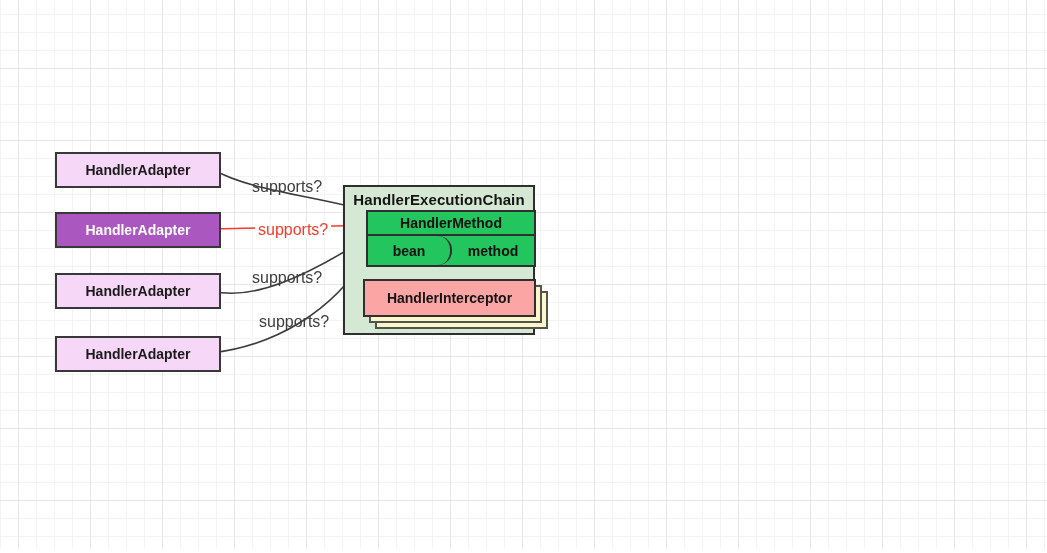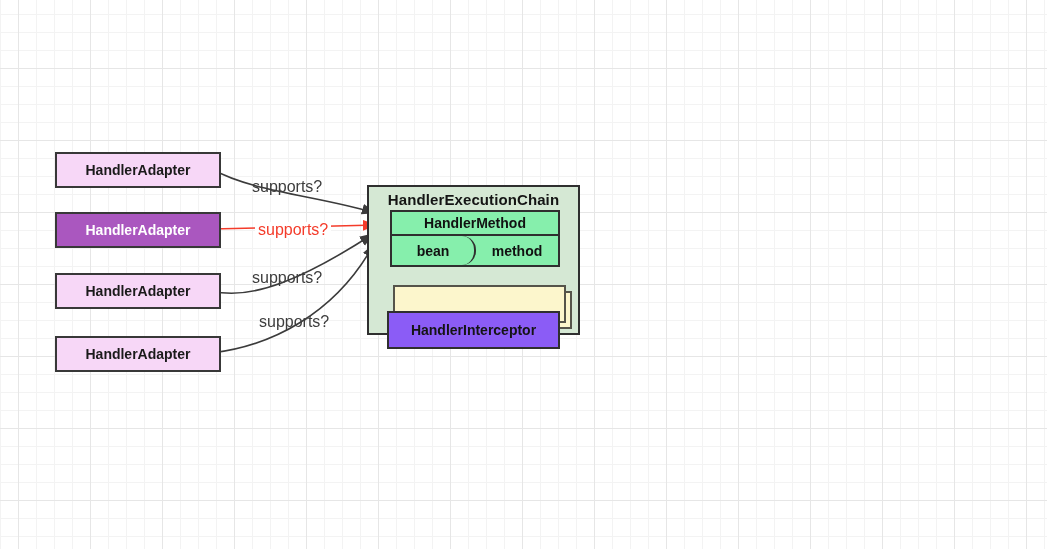--- a/index.html
+++ b/index.html
@@ -17,52 +17,52 @@
   .bottom-gap{position:absolute;left:0;bottom:0;width:100%;height:4px;background:#fff;}
   .adapter{
     position:absolute;left:45px;width:166px;height:36px;box-sizing:border-box;
     background:#f7d7f7;border:2px solid #383838;color:#1a1a1a;
     display:flex;align-items:center;justify-content:center;
     font-size:14px;font-weight:bold;margin-left:10px;
   }
   .adapter.selected{background:#aa57bf;color:#ffffff;}
   .adapter.a1{top:152px}.adapter.a2{top:212px}.adapter.a3{top:273px}.adapter.a4{top:336px}
   .chain{
-    position:absolute;left:367px;top:185px;width:213px;height:150px;box-sizing:border-box;
+    position:absolute;left:343px;top:185px;width:192px;height:150px;box-sizing:border-box;
     background:#d5e8d4;border:2px solid #2f2f2f;
   }
   .chain-title{
     text-align:center;font-weight:bold;font-size:15px;color:#141414;
     padding-top:4px;letter-spacing:0.1px;
   }
   .method{
     position:absolute;left:21px;top:23px;width:170px;box-sizing:border-box;
-    border:2px solid #2f2f2f;background:#86efac;color:#111;
+    border:2px solid #2f2f2f;background:#22c55e;color:#111;
   }
   .method-title{
     height:22px;display:flex;align-items:center;justify-content:center;
     font-size:14px;font-weight:bold;border-bottom:2px solid #2f2f2f;
   }
   .method-cells{display:flex;height:29px;}
   .method-cell{
     flex:1;display:flex;align-items:center;justify-content:center;
     font-size:14px;font-weight:bold;
   }
   .method-cell.first{border-right:2px solid #2f2f2f;border-radius:14px;}
   .int-layer{
     position:absolute;width:173px;height:38px;box-sizing:border-box;
     background:#fcf6cc;border:2px solid #55544a;
   }
   .int-layer.l3{left:30px;top:104px;}
   .int-layer.l2{left:24px;top:98px;}
   .int-main{
     position:absolute;left:18px;top:92px;width:173px;height:38px;box-sizing:border-box;
-    background:#8b5cf6;border:2px solid #2f2f2f;color:#141414;
+    background:#fca5a5;border:2px solid #2f2f2f;color:#141414;
     display:flex;align-items:center;justify-content:center;
-    font-size:14px;font-weight:bold;margin-top:32px;
+    font-size:14px;font-weight:bold;
   }
   .edges{position:absolute;left:0;top:0;width:1047px;height:553px;}
   .edge-label{
     position:absolute;font-size:16px;color:#3d3d3d;white-space:nowrap;line-height:16px;
   }
   .edge-label.highlight{color:#f43b2a;background:#ffffff;padding:0 3px;}
   .lab1{left:252px;top:179px;}
   .lab2{left:255px;top:222px;}
   .lab3{left:252px;top:270px;}
   .lab4{left:259px;top:314px;}

